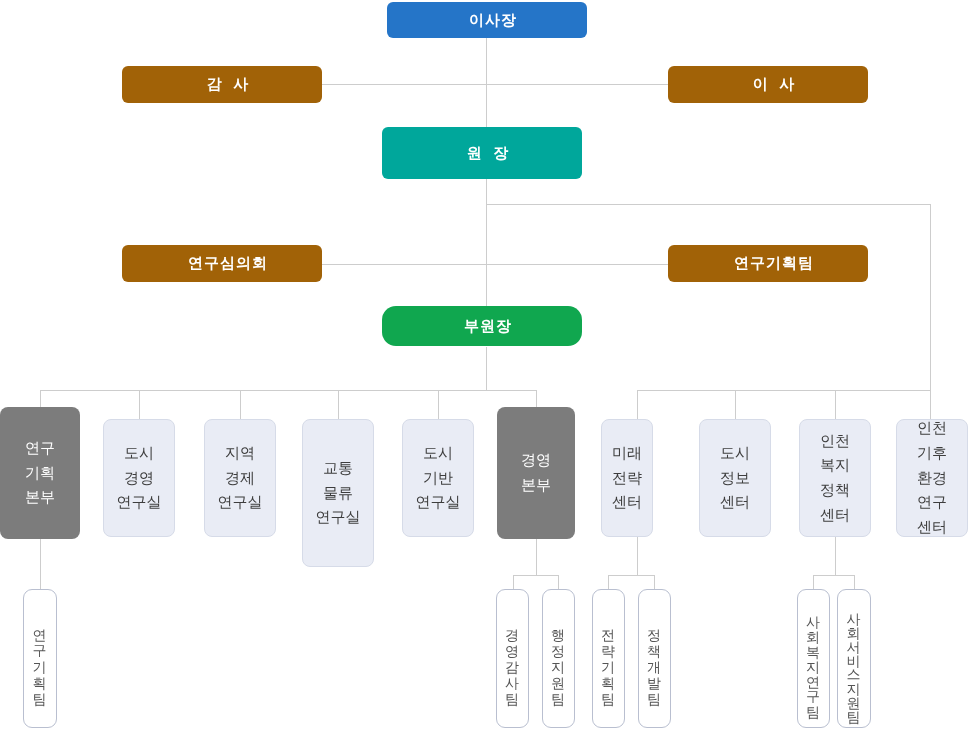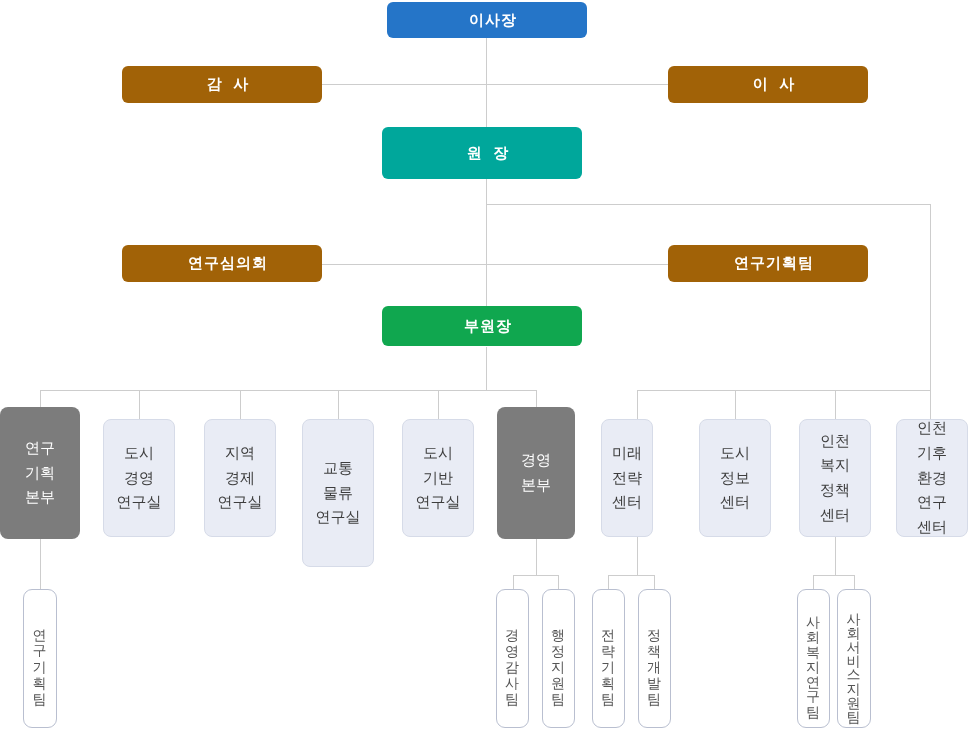--- a/index.html
+++ b/index.html
@@ -11,21 +11,21 @@
   .line { position:absolute; background:#cdcdcd; }
   .solid {
     position:absolute; box-sizing:border-box;
     display:flex; align-items:center; justify-content:center;
     color:#ffffff; font-weight:bold; font-size:15px;
     border-radius:6px; white-space:pre; letter-spacing:1px;padding-left:12px;
   }
   .blue  { background:#2575c8; }
   .navy  { background:#a16207; }
   .teal  { background:#00a79b; }
-  .green { background:#10a74f; }
+  .green { background:#10a74f;border-radius:14px; }
   .dept {
     position:absolute; box-sizing:border-box;
     display:flex; align-items:center; justify-content:center;
     text-align:center; white-space:pre-line;
     font-size:15px; line-height:1.65; border-radius:8px;
   }
   .dept.gray  { background:#7c7c7c; color:#ffffff; }
   .dept.light { background:#e9ecf5; border:1px solid #d6dbe8; color:#3d3d3d; }
   .team {
     position:absolute; box-sizing:border-box;

